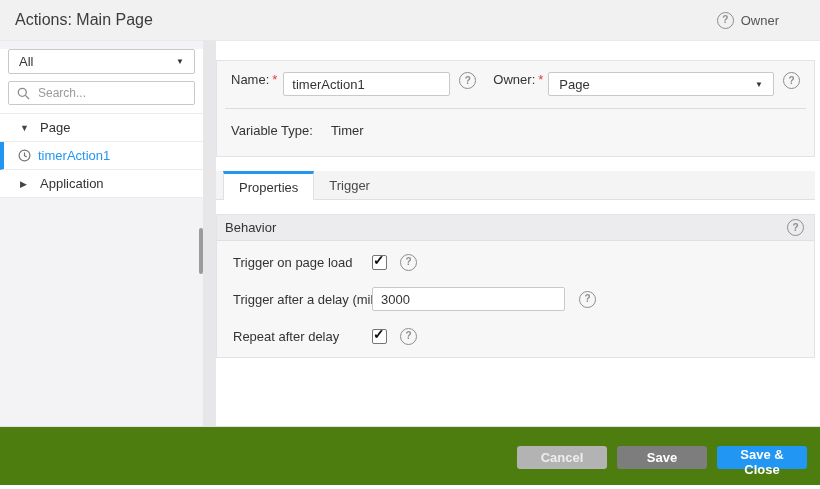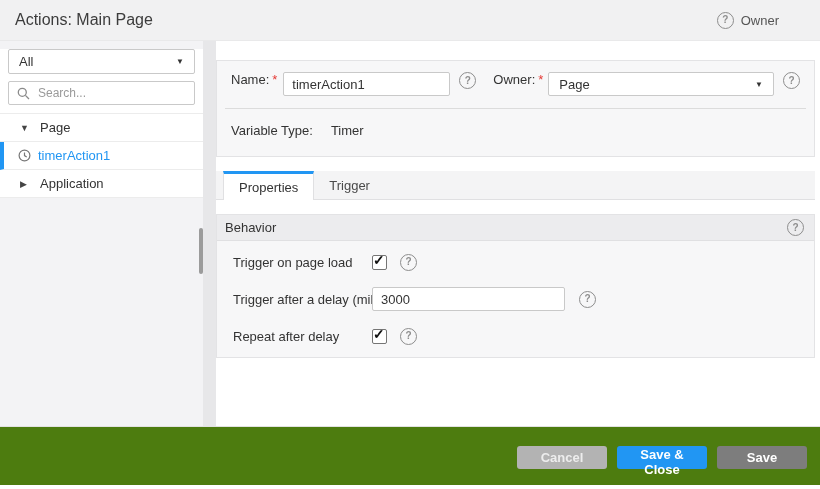--- a/index.html
+++ b/index.html
@@ -206,17 +206,17 @@
           </div>
 
         </div>
       </div>
 
     </div>
   </div>
 
   <div class="footer">
     <button class="btn btn-cancel">Cancel</button>
+    <button class="btn btn-save">Save</button>
     <button class="btn btn-savec">Save &amp; Close</button>
-    <button class="btn btn-save">Save</button>
   </div>
 
 </div>
 
 </body></html>

